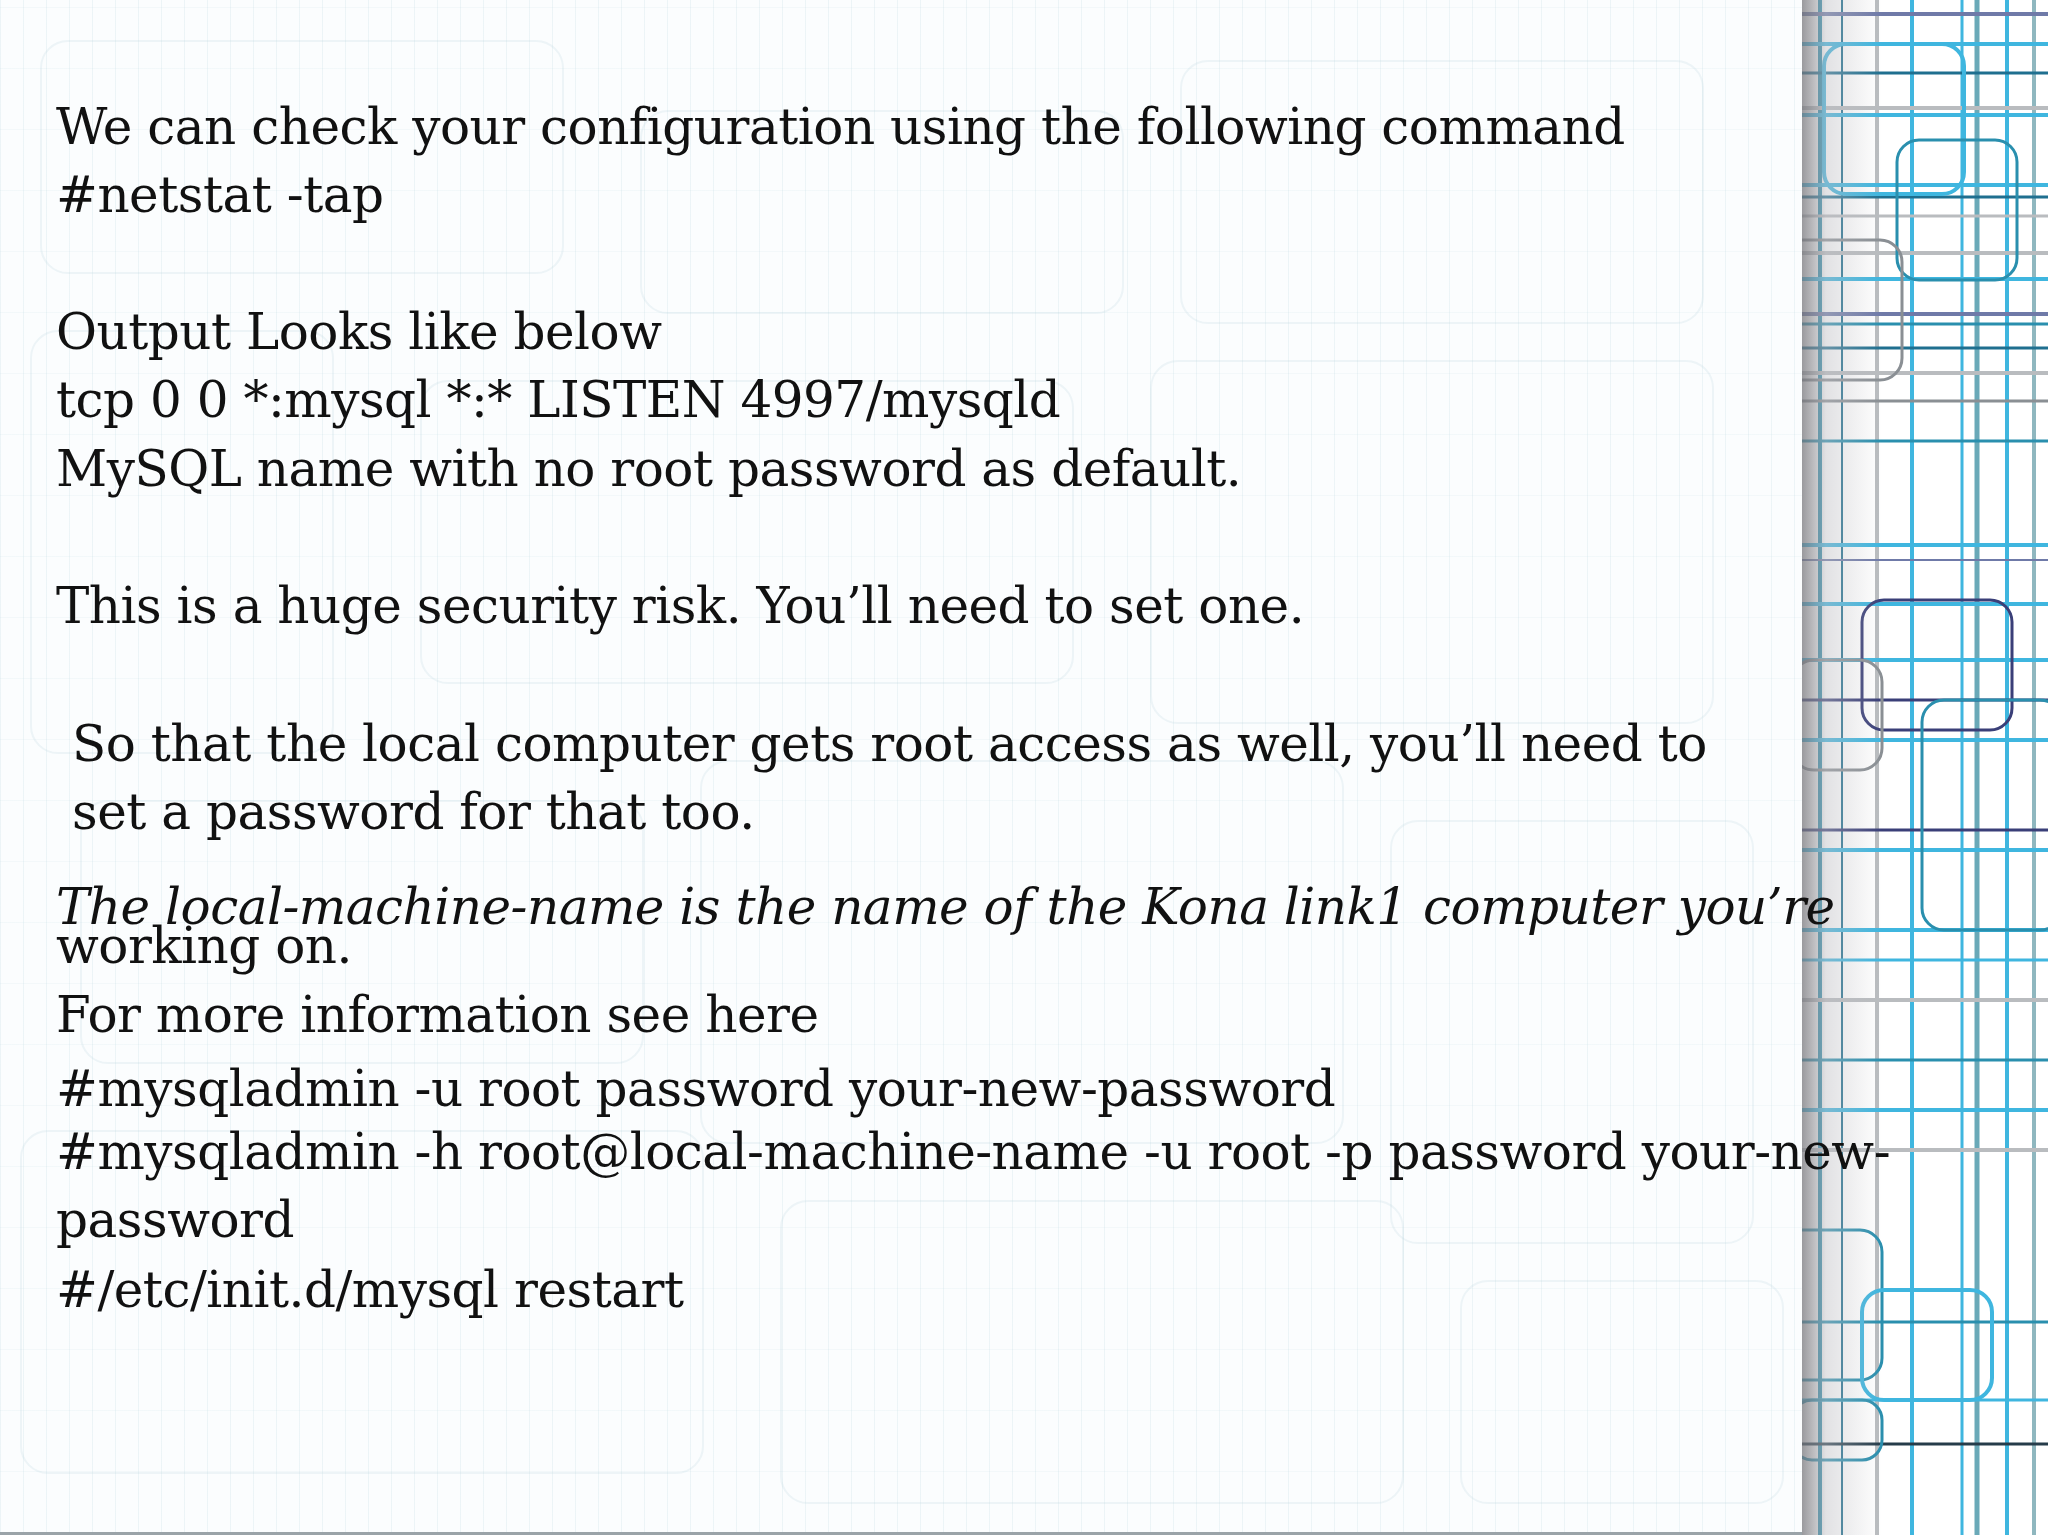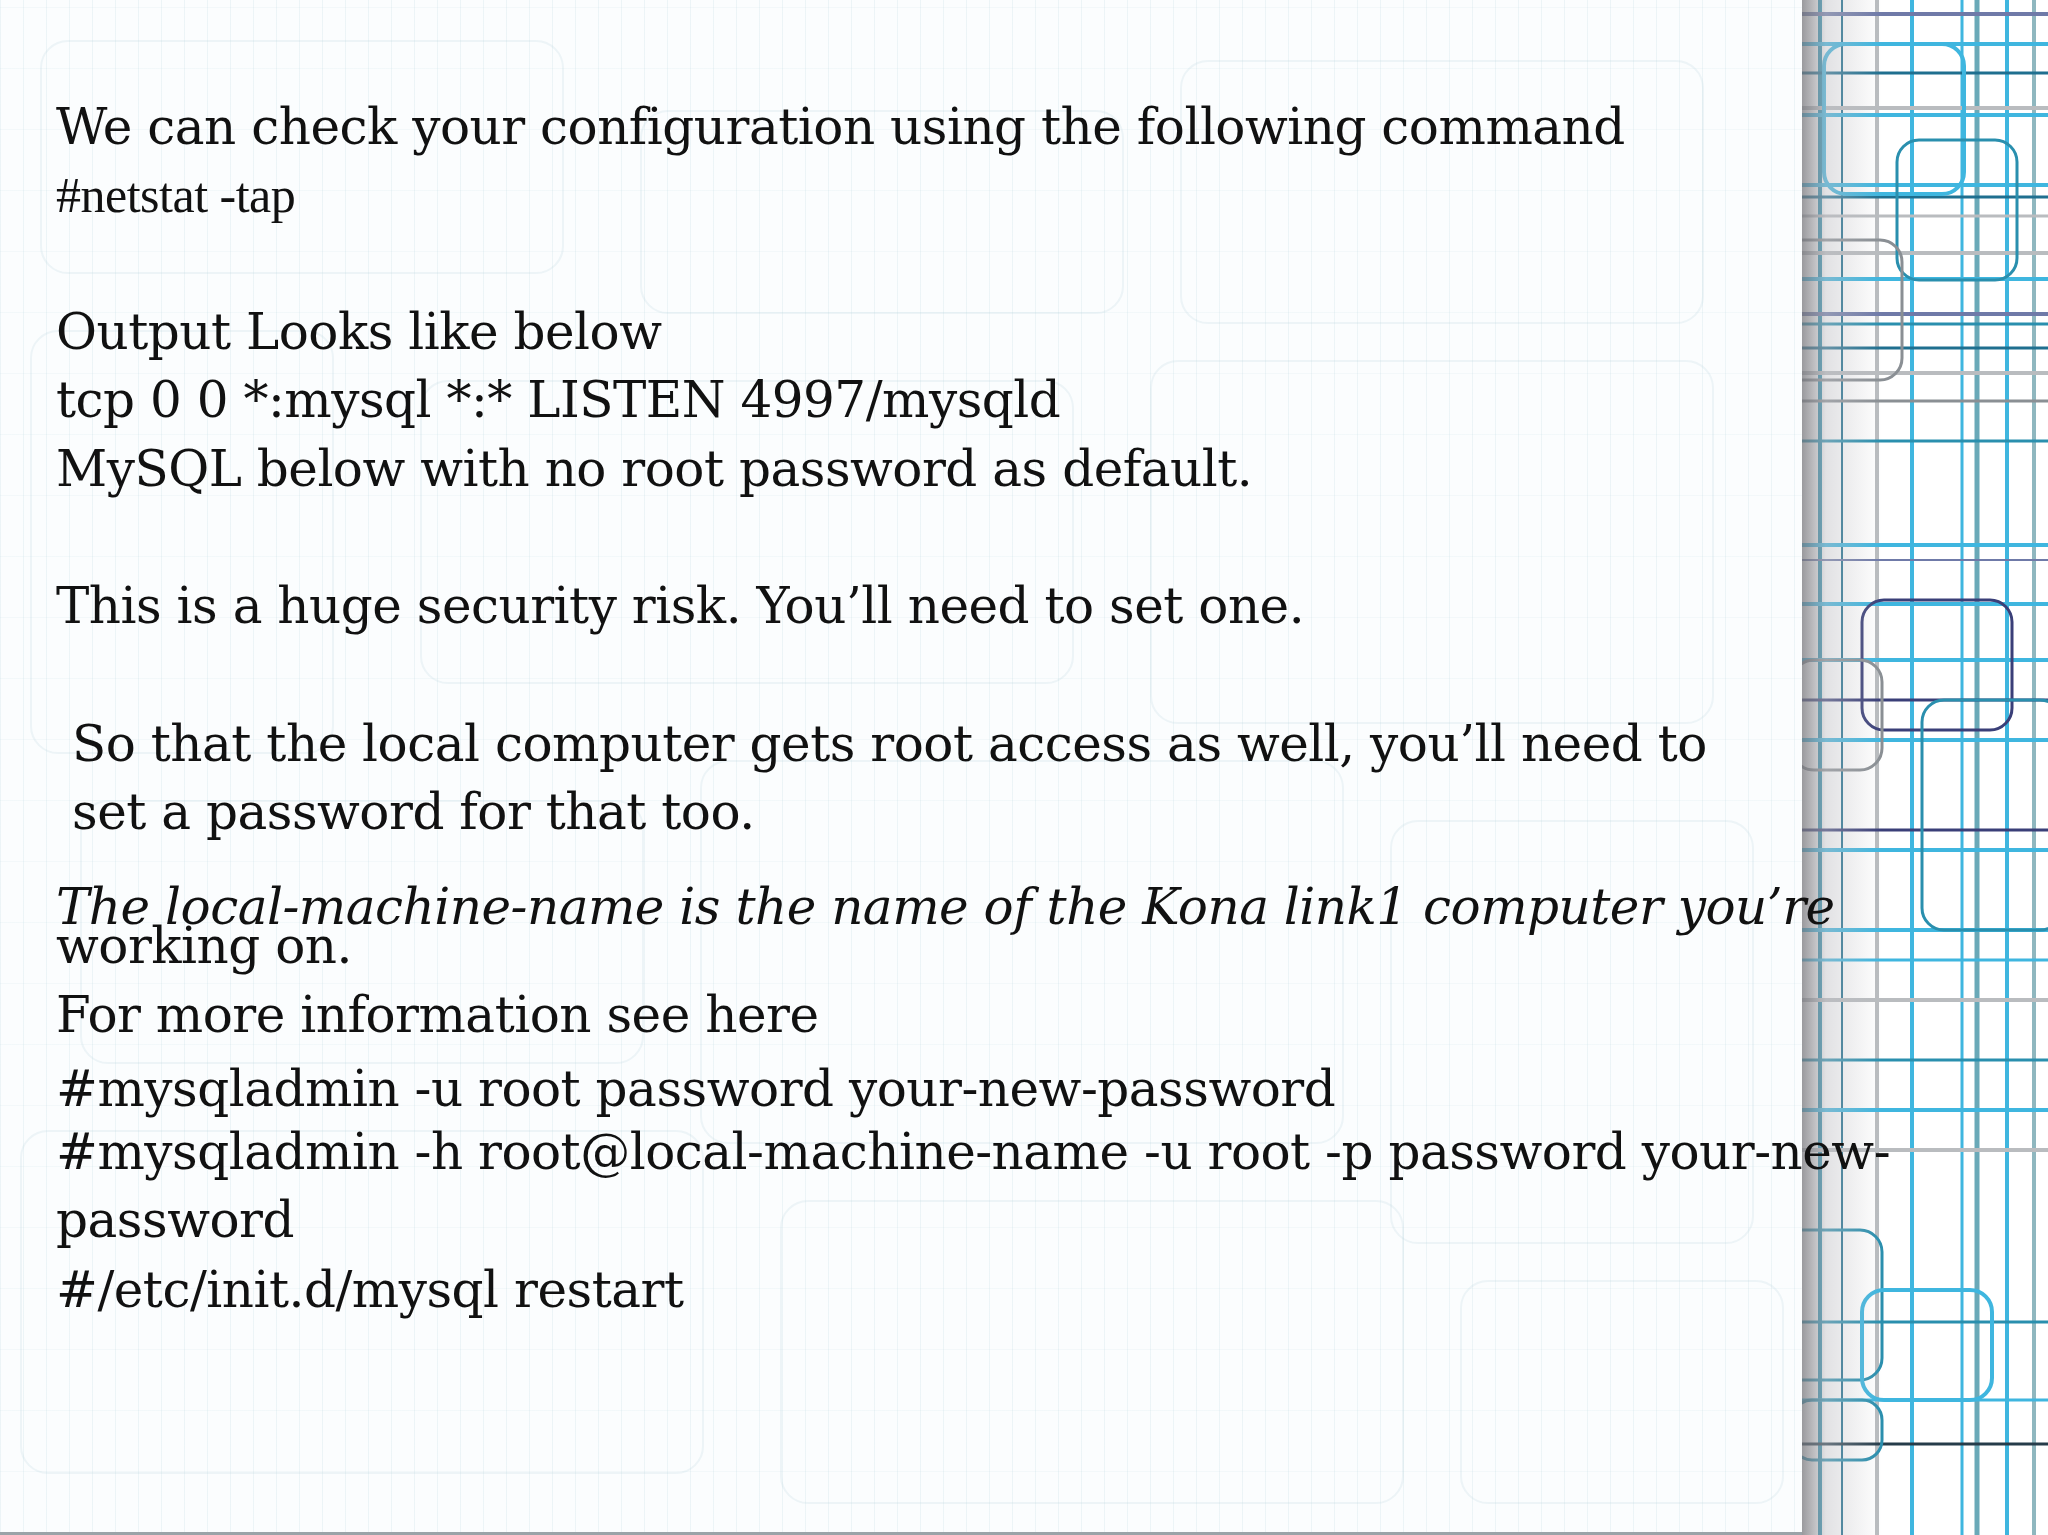--- a/index.html
+++ b/index.html
@@ -115,24 +115,24 @@
       <rect x="-30" y="1230" width="110" height="150" rx="22" stroke="#2a8fae" stroke-width="3"></rect>
       <rect x="60" y="1290" width="130" height="110" rx="22" stroke="#3fb6df" stroke-width="4"></rect>
       <rect x="-10" y="1400" width="90" height="60" rx="20" stroke="#2a8fae" stroke-width="3"></rect>
     </g>
   </svg>
   <div class="deco-shadow"></div>
 </div>
 
 <div class="content">
   <div class="line" style="top:52px;">We can check your configuration using the following command</div>
-  <div class="line" style="top:120px;font-family:Liberation Serif, serif;">#netstat -tap</div>
+  <div class="line" style="top:120px;">#netstat -tap</div>
   <div class="line" style="top:257px;">Output Looks like below</div>
   <div class="line" style="top:325px;">tcp 0 0 *:mysql *:* LISTEN 4997/mysqld</div>
-  <div class="line" style="top:394px;">MySQL below with no root password as default.</div>
+  <div class="line" style="top:394px;">MySQL name with no root password as default.</div>
   <div class="line" style="top:531px;">This is a huge security risk. You’ll need to set one.</div>
   <div class="line indent" style="top:669px;">So that the local computer gets root access as well, you’ll need to</div>
   <div class="line indent" style="top:737px;">set a password for that too.</div>
   <div class="line" style="top:832px;font-style:italic;">The local-machine-name is the name of the Kona link1 computer you’re</div>
   <div class="line" style="top:871px;">working on.</div>
   <div class="line" style="top:940px;">For more information see here</div>
   <div class="line" style="top:1014px;">#mysqladmin -u root password your-new-password</div>
   <div class="line" style="top:1077px;">#mysqladmin -h root@local-machine-name -u root -p password your-new-</div>
   <div class="line" style="top:1145px;">password</div>
   <div class="line" style="top:1215px;">#/etc/init.d/mysql restart</div>

